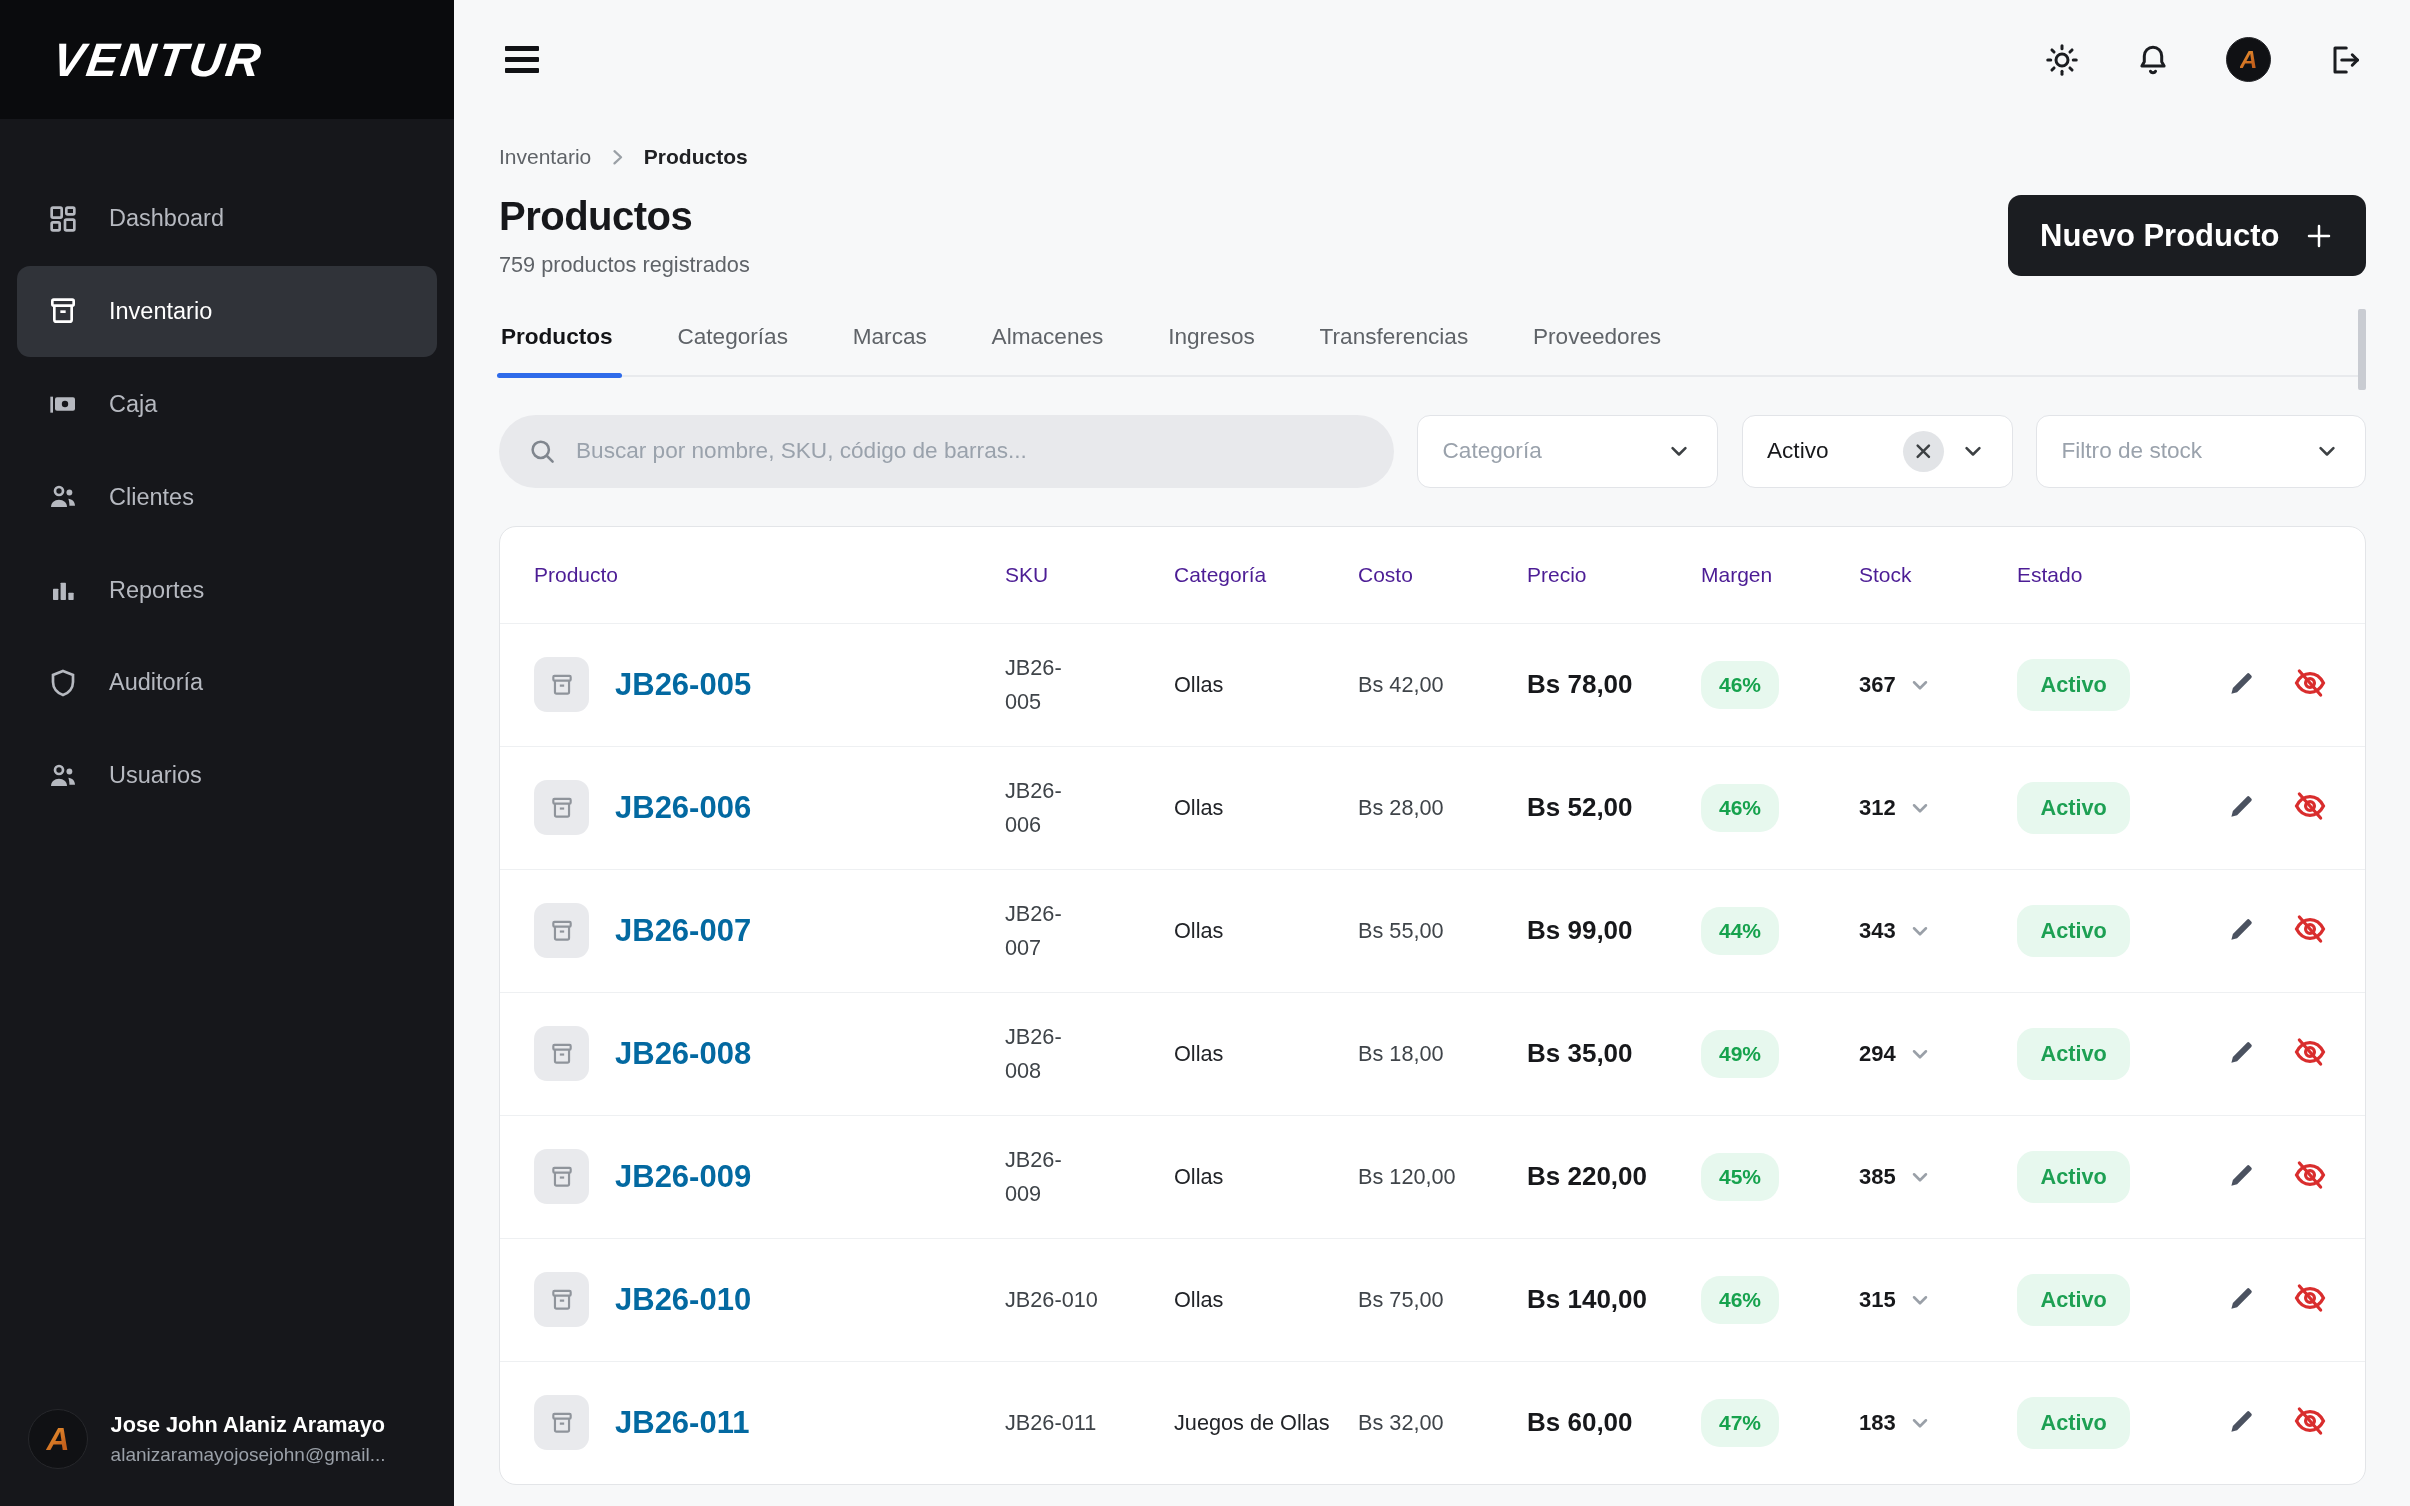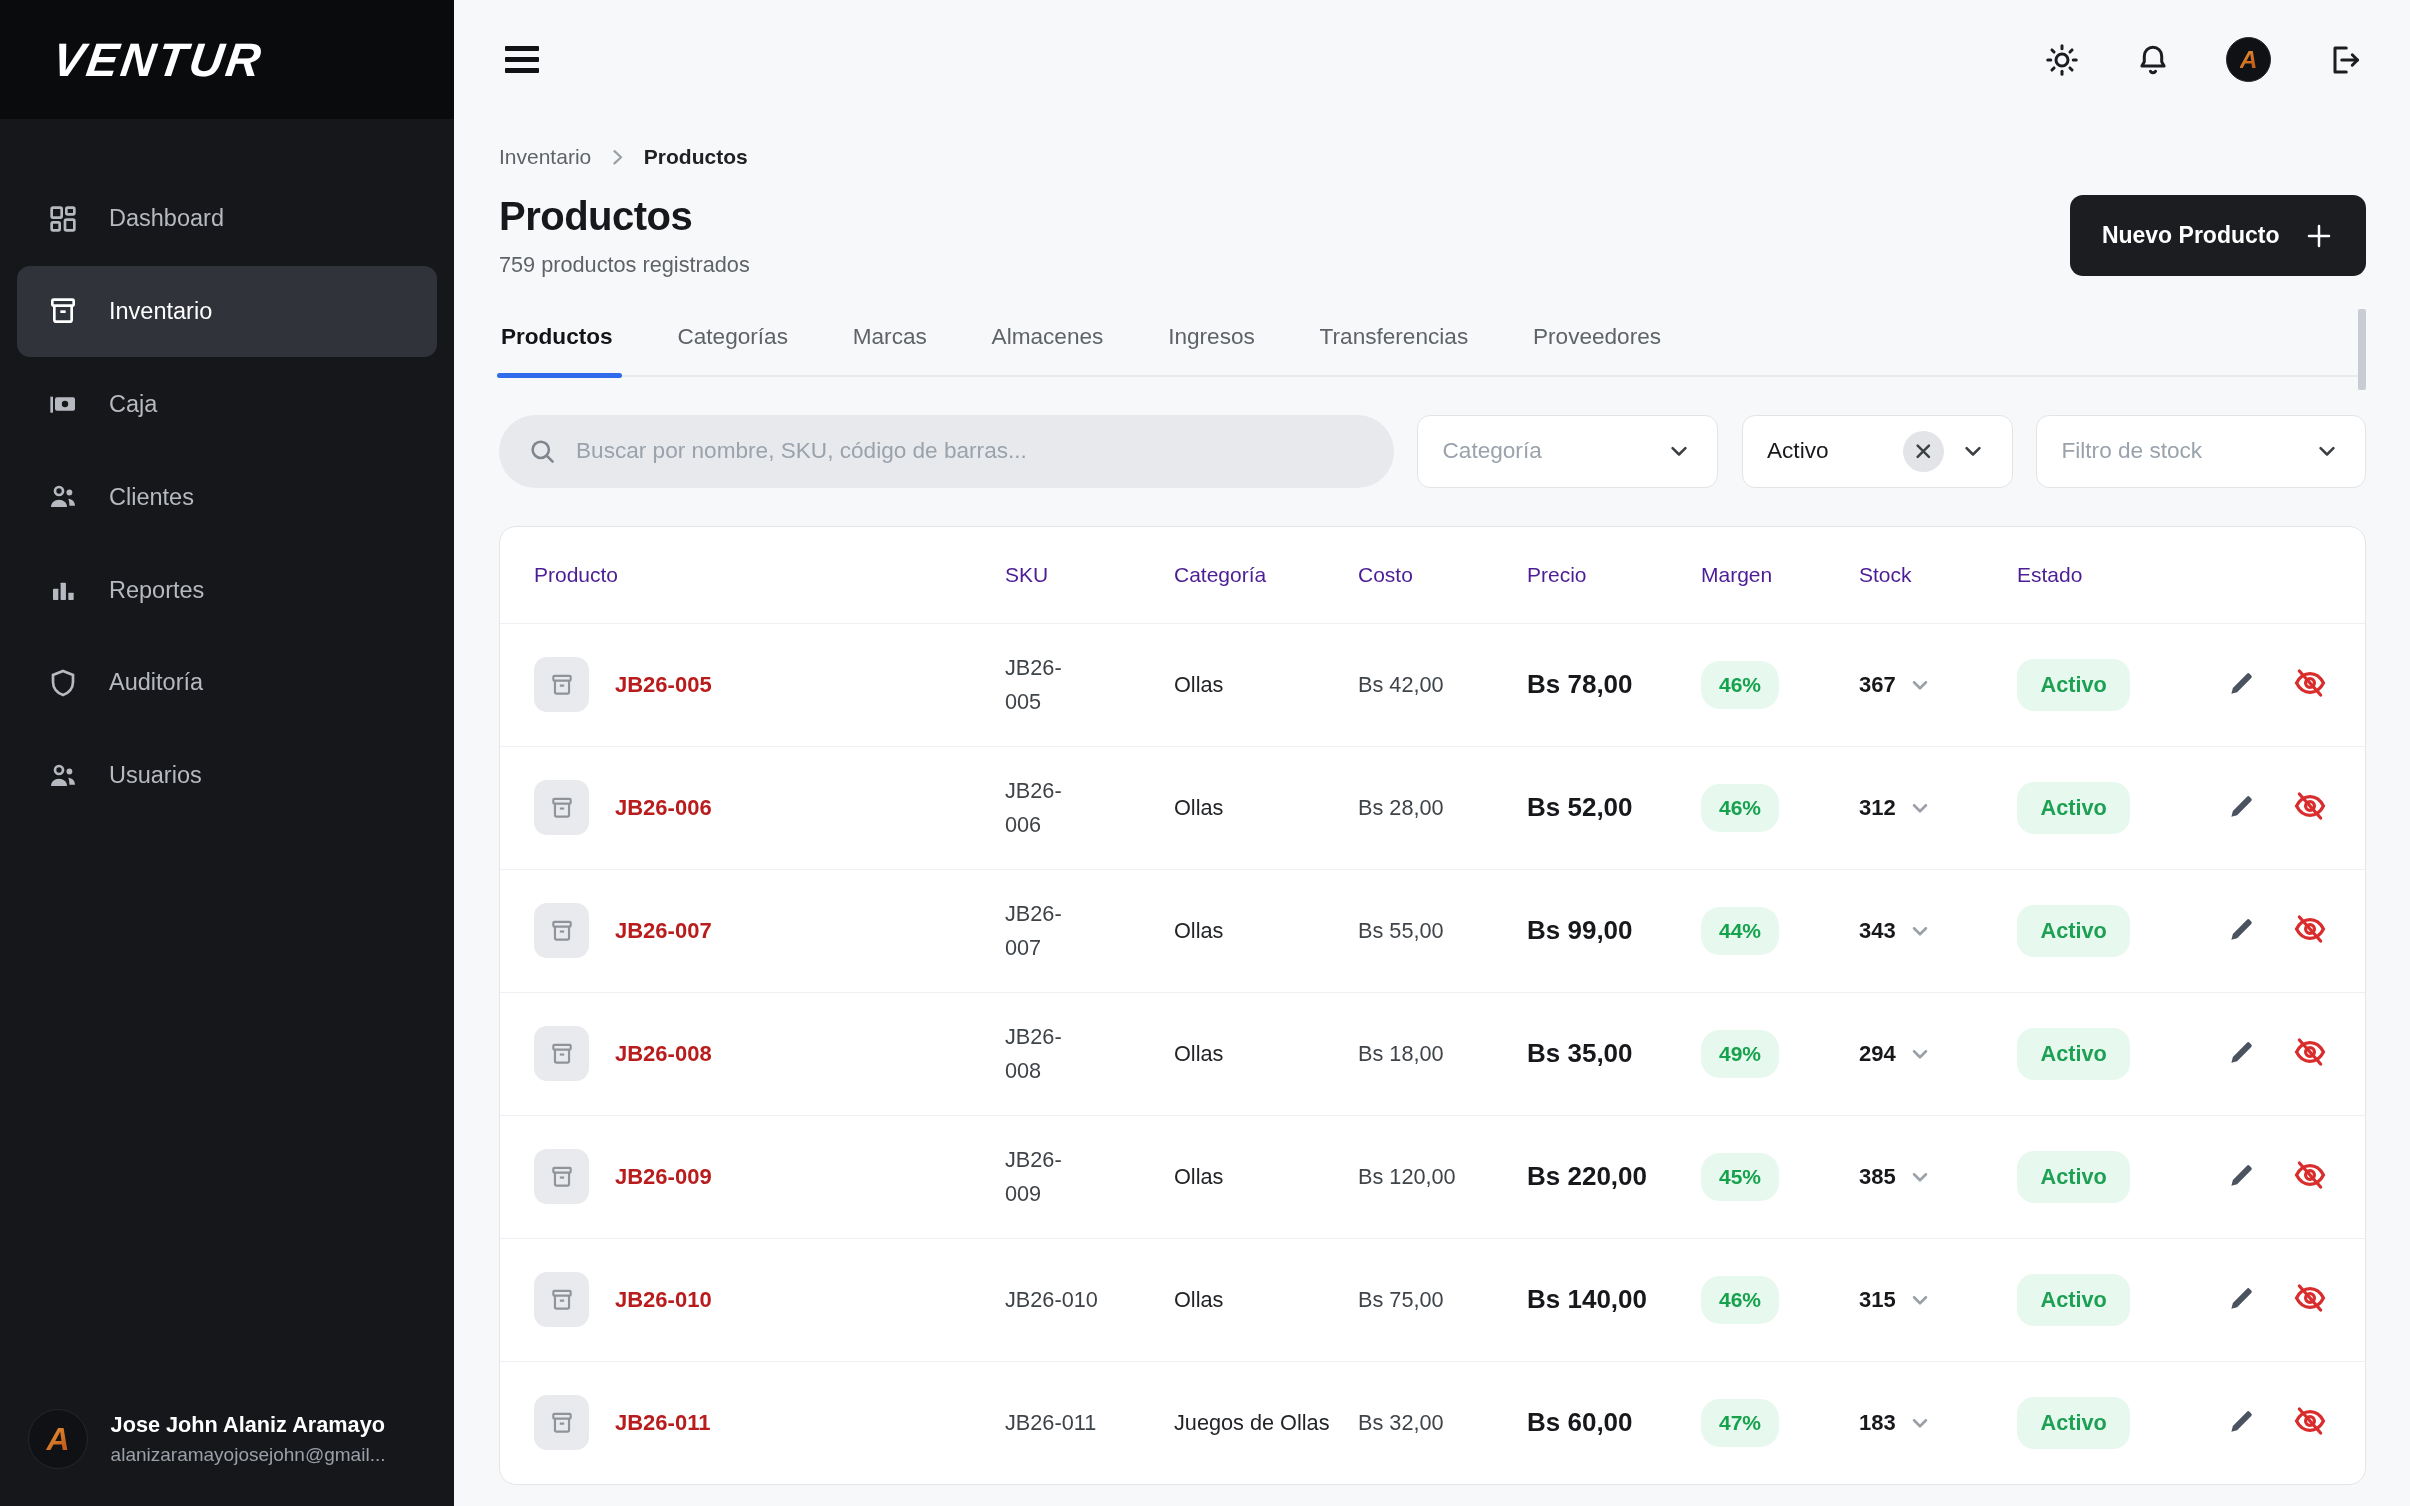--- a/index.html
+++ b/index.html
@@ -40,21 +40,21 @@
   .content { padding:0 45px; }
   .breadcrumb { display:flex; align-items:center; gap:15px; margin-top:26px; font-size:21px; }
   .crumb-parent { color:#5f6368; cursor:pointer; }
   .crumb-sep { width:22.6px; height:22.6px; color:#9aa0a6; }
   .crumb-current { color:#202124; font-weight:700; }
 
   .title-row { display:flex; justify-content:space-between; align-items:center; margin-top:24.5px; }
   .page-title { font-size:40px; font-weight:800; color:#17181b; letter-spacing:-0.5px; }
   .page-subtitle { font-size:21.7px; color:#5f6368; margin-top:13px; }
   .new-btn { background:#1b1d21; color:#fff; border:none; border-radius:13px; height:81px;
-    padding:0 32px; font-size:23px; font-weight:600; display:flex; align-items:center; gap:24.5px;
+    padding:0 32px; font-size:31px; font-weight:600; display:flex; align-items:center; gap:24.5px;
     cursor:pointer; font-family:inherit; }
   .new-btn svg { width:30px; height:30px; }
 
   
   .tabs { display:flex; gap:61px; margin-top:43px; border-bottom:2.8px solid #e8eaed; position:relative; }
   .tab { font-size:22.6px; color:#5f6368; padding:3.8px 1.9px 24.5px 1.9px; cursor:pointer; position:relative; white-space:nowrap; }
   .tab.active { color:#131417; font-weight:700; }
   .tab.active::after { content:""; position:absolute; left:-1.9px; right:-7.5px; bottom:-2.8px; height:4.7px;
     background:#2f6bea; border-radius:2.8px; }
   .tabs-scrollbar { position:absolute; right:0; top:-11.3px; width:8.5px; height:81px; background:#c9ccd2;
@@ -85,21 +85,21 @@
   .trow { display:grid;
     grid-template-columns:471px 169px 184px 169px 174px 158px 158px 181px 1fr;
     align-items:center; padding:0 34px; }
   .thead { height:96px; }
   .thead .th { font-size:21px; color:#4c1d95; font-weight:500; }
   .tbody-row { min-height:123px; border-top:1.9px solid #eef0f2; }
   .cell-product { display:flex; align-items:center; gap:26px; }
   .prod-tile { width:55px; height:55px; border-radius:13px; background:#e9eaed; display:flex;
     align-items:center; justify-content:center; flex:0 0 55px; }
   .prod-tile svg { width:26px; height:26px; color:#8f949b; }
-  .prod-name { color:#b91c1c; font-size:22px; font-weight:700; cursor:pointer; }
+  .prod-name { color:#0369a1; font-size:31px; font-weight:700; cursor:pointer; }
   .cell-sku { font-size:21.7px; color:#3f4449; white-space:pre-line; line-height:1.55; }
   .cell-cat { font-size:21.7px; color:#222428; line-height:1.45; padding-right:19px; }
   .cell-cost { font-size:21.7px; color:#3f4449; }
   .cell-price { font-size:26px; color:#17181b; font-weight:700; }
   .badge { display:inline-block; background:#e7f8ee; color:#16a24d; font-weight:700; font-size:21px;
     padding:12.2px 18px; border-radius:19px; }
   .cell-margin { justify-self:start; }
   .cell-stock { display:flex; align-items:flex-end; gap:11.3px; }
   .stock-num { font-size:22px; font-weight:700; color:#17181b; }
   .stock-chevron { width:26px; height:26px; color:#9aa0a8; cursor:pointer; }

